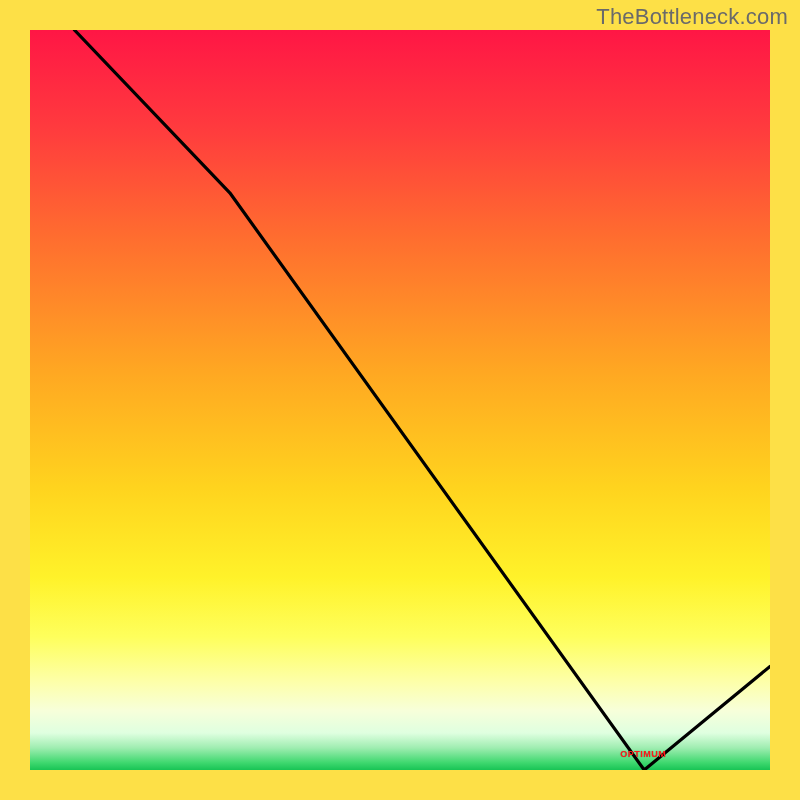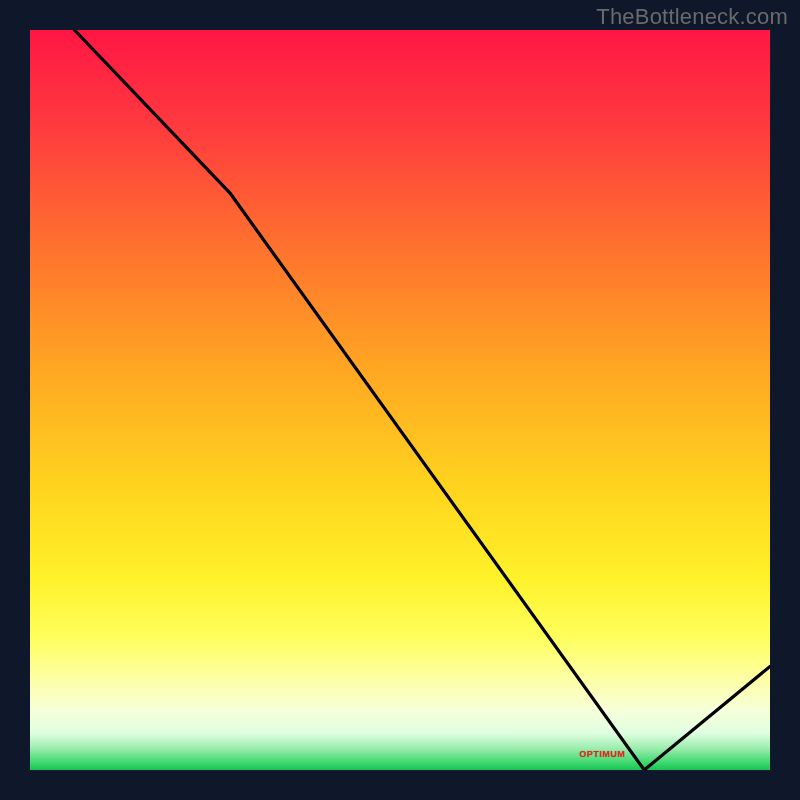--- a/index.html
+++ b/index.html
@@ -8,21 +8,21 @@
     width: 800px;
     height: 800px;
     background: #000;
     font-family: Arial, Helvetica, sans-serif;
     overflow: hidden;
   }
   .frame {
     position: relative;
     width: 800px;
     height: 800px;
-    background: #0f172a;
+    background: #fde047;
   }
   .attribution {
     position: absolute;
     top: 4px;
     right: 12px;
     color: #6a6a6a;
     font-size: 22px;
     letter-spacing: 0.2px;
   }
   .plot-outer {
@@ -72,20 +72,21 @@
     width: 740px;
     height: 740px;
   }
   .marker-label {
     position: absolute;
     color: #ff1a1a;
     font-size: 9px;
     font-weight: 700;
     letter-spacing: 0.5px;
     text-shadow: 0 0 1px rgba(0,0,0,0.4);
+    margin-left: 41px;
   }
 </style>
 </head>
 <body>
 
 <div class="frame">
 
   <div class="attribution">TheBottleneck.com</div>
 
   <div class="plot-outer">

